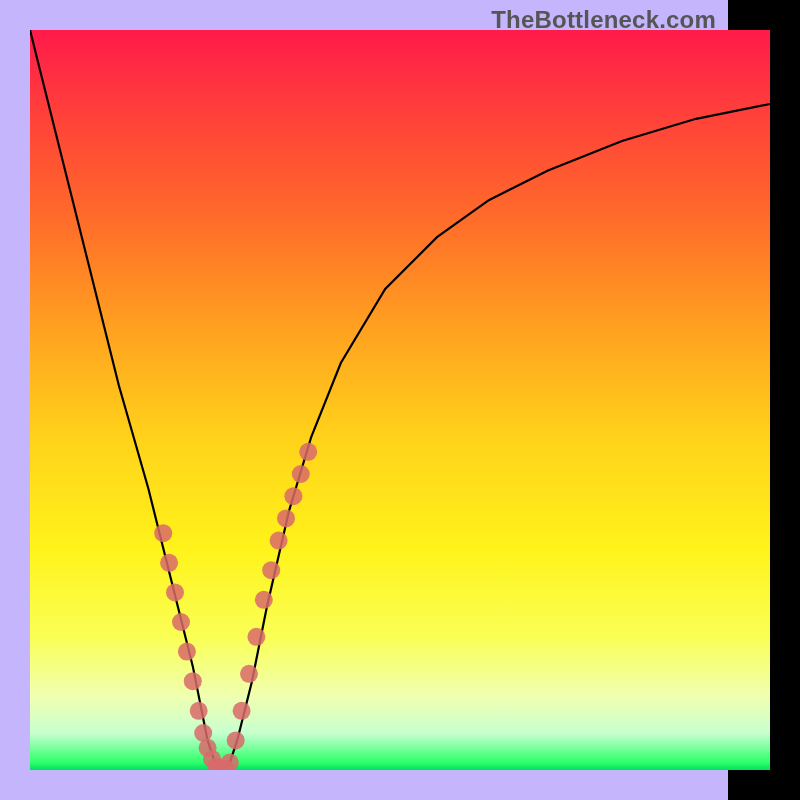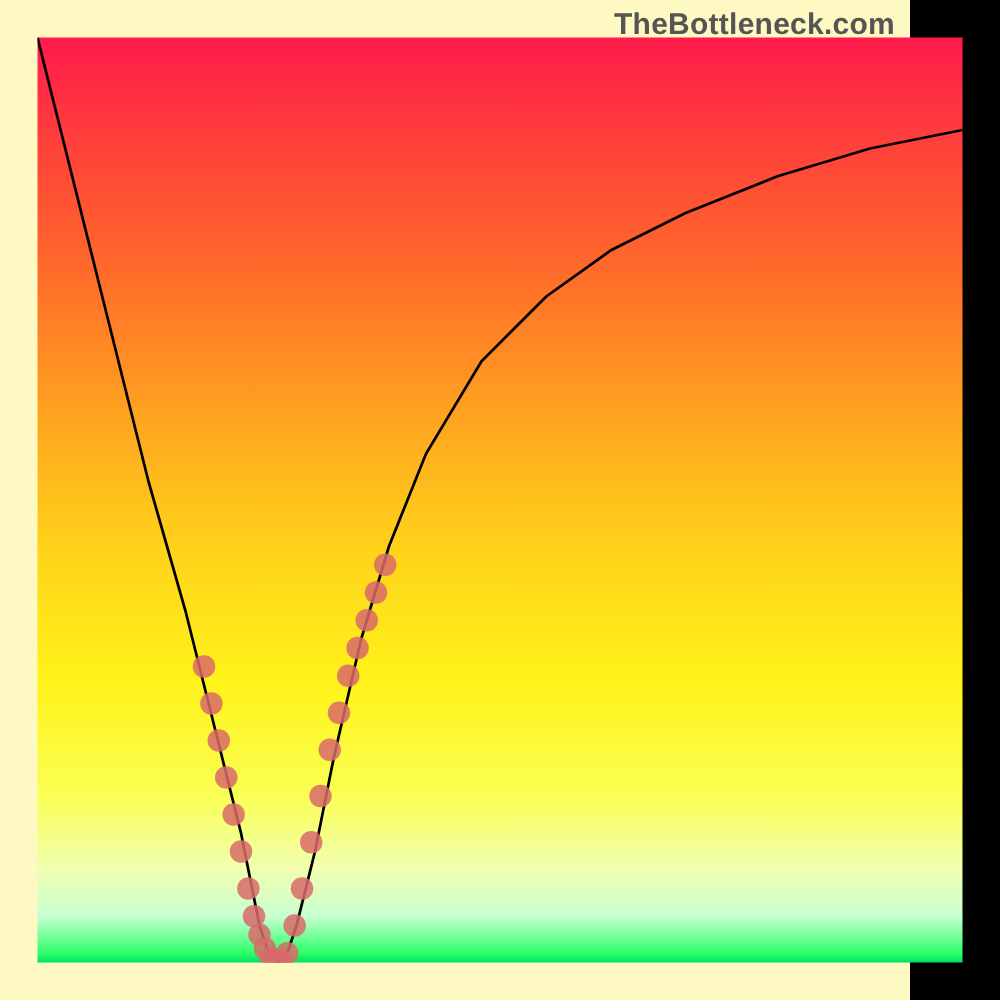--- a/index.html
+++ b/index.html
@@ -1,21 +1,21 @@
 <!DOCTYPE html>
 <html><head>
 <meta charset="utf-8">
 <style>
   * { margin: 0; padding: 0; box-sizing: border-box; }
   html, body { width: 800px; height: 800px; overflow: hidden; background: #000; }
   .frame {
     position: relative;
     width: 728px;
     height: 800px;
-    background: #fef9c3;
+    background: #c4b5fd;
   }
   .plot-area {
     position: absolute;
     left: 30px;
     top: 30px;
     width: 740px;
     height: 740px;
     background: linear-gradient(to bottom,
       #ff1a4a 0%,
       #ff3c3c 10%,

